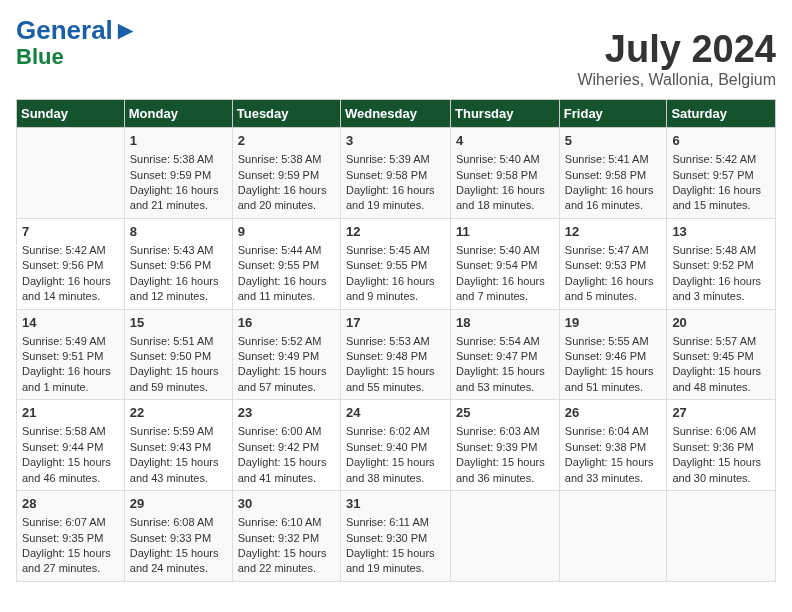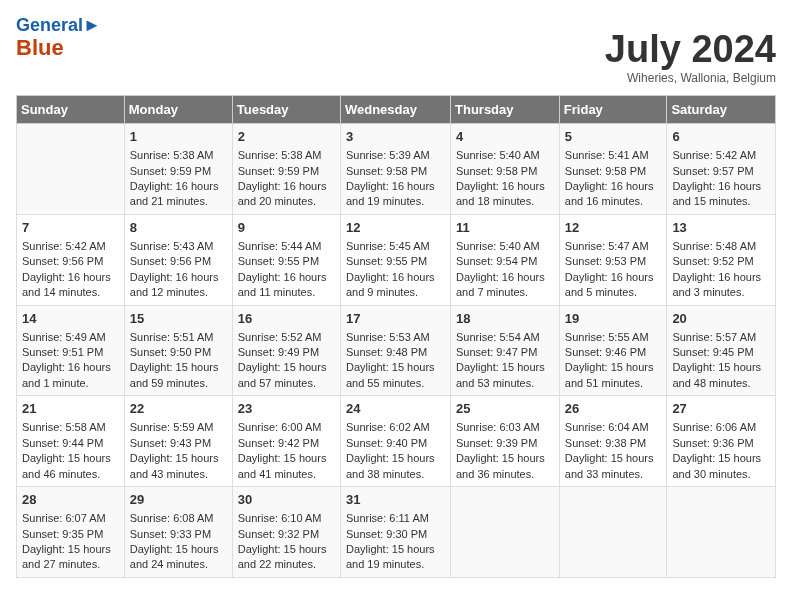--- a/index.html
+++ b/index.html
@@ -23,31 +23,31 @@
     .title-block {
       text-align: right;
     }
     .title-block h1 {
       font-size: 38px;
       font-weight: bold;
       color: #333;
       margin-top: 12px;
     }
     .title-block h2 {
-      font-size: 12px;
+      font-size: 16px;
       font-weight: normal;
       color: #555;
     }
     table {
       width: 100%;
       border-collapse: collapse;
       font-size: 11px;
     }
     thead tr th {
-      background-color: #737373;
+      background-color: #14532d;
       color: #fff;
       padding: 6px 4px;
       text-align: left;
       font-size: 13px;
       font-weight: bold;
       border: 1px solid #ccc;
     }
     tbody tr td {
       border: 1px solid #ddd;
       padding: 4px 5px;
@@ -72,25 +72,25 @@
       background: #f9f9f9;
     }
   </style>
 </head>
 <body>
 
 <div class="header">
   <div class="logo">
     <div>
       <div style="display:flex;align-items:center;">
-        <div style="font-size:18px;font-weight:bold;color:#1a5fa8;line-height:1.1;">
+        <div style="font-size:26px;font-weight:bold;color:#1a5fa8;line-height:1.1;">
           General<span style="color:#1a5fa8;">►</span>
         </div>
       </div>
-      <div style="font-size:22px;font-weight:bold;color:#c2410c;line-height:1.1;">Blue</div>
+      <div style="font-size:22px;font-weight:bold;color:#15803d;line-height:1.1;">Blue</div>
     </div>
   </div>
   <div class="title-block">
     <h1>July 2024</h1>
     <h2>Wiheries, Wallonia, Belgium</h2>
   </div>
 </div>
 
 <table>
   <thead>

